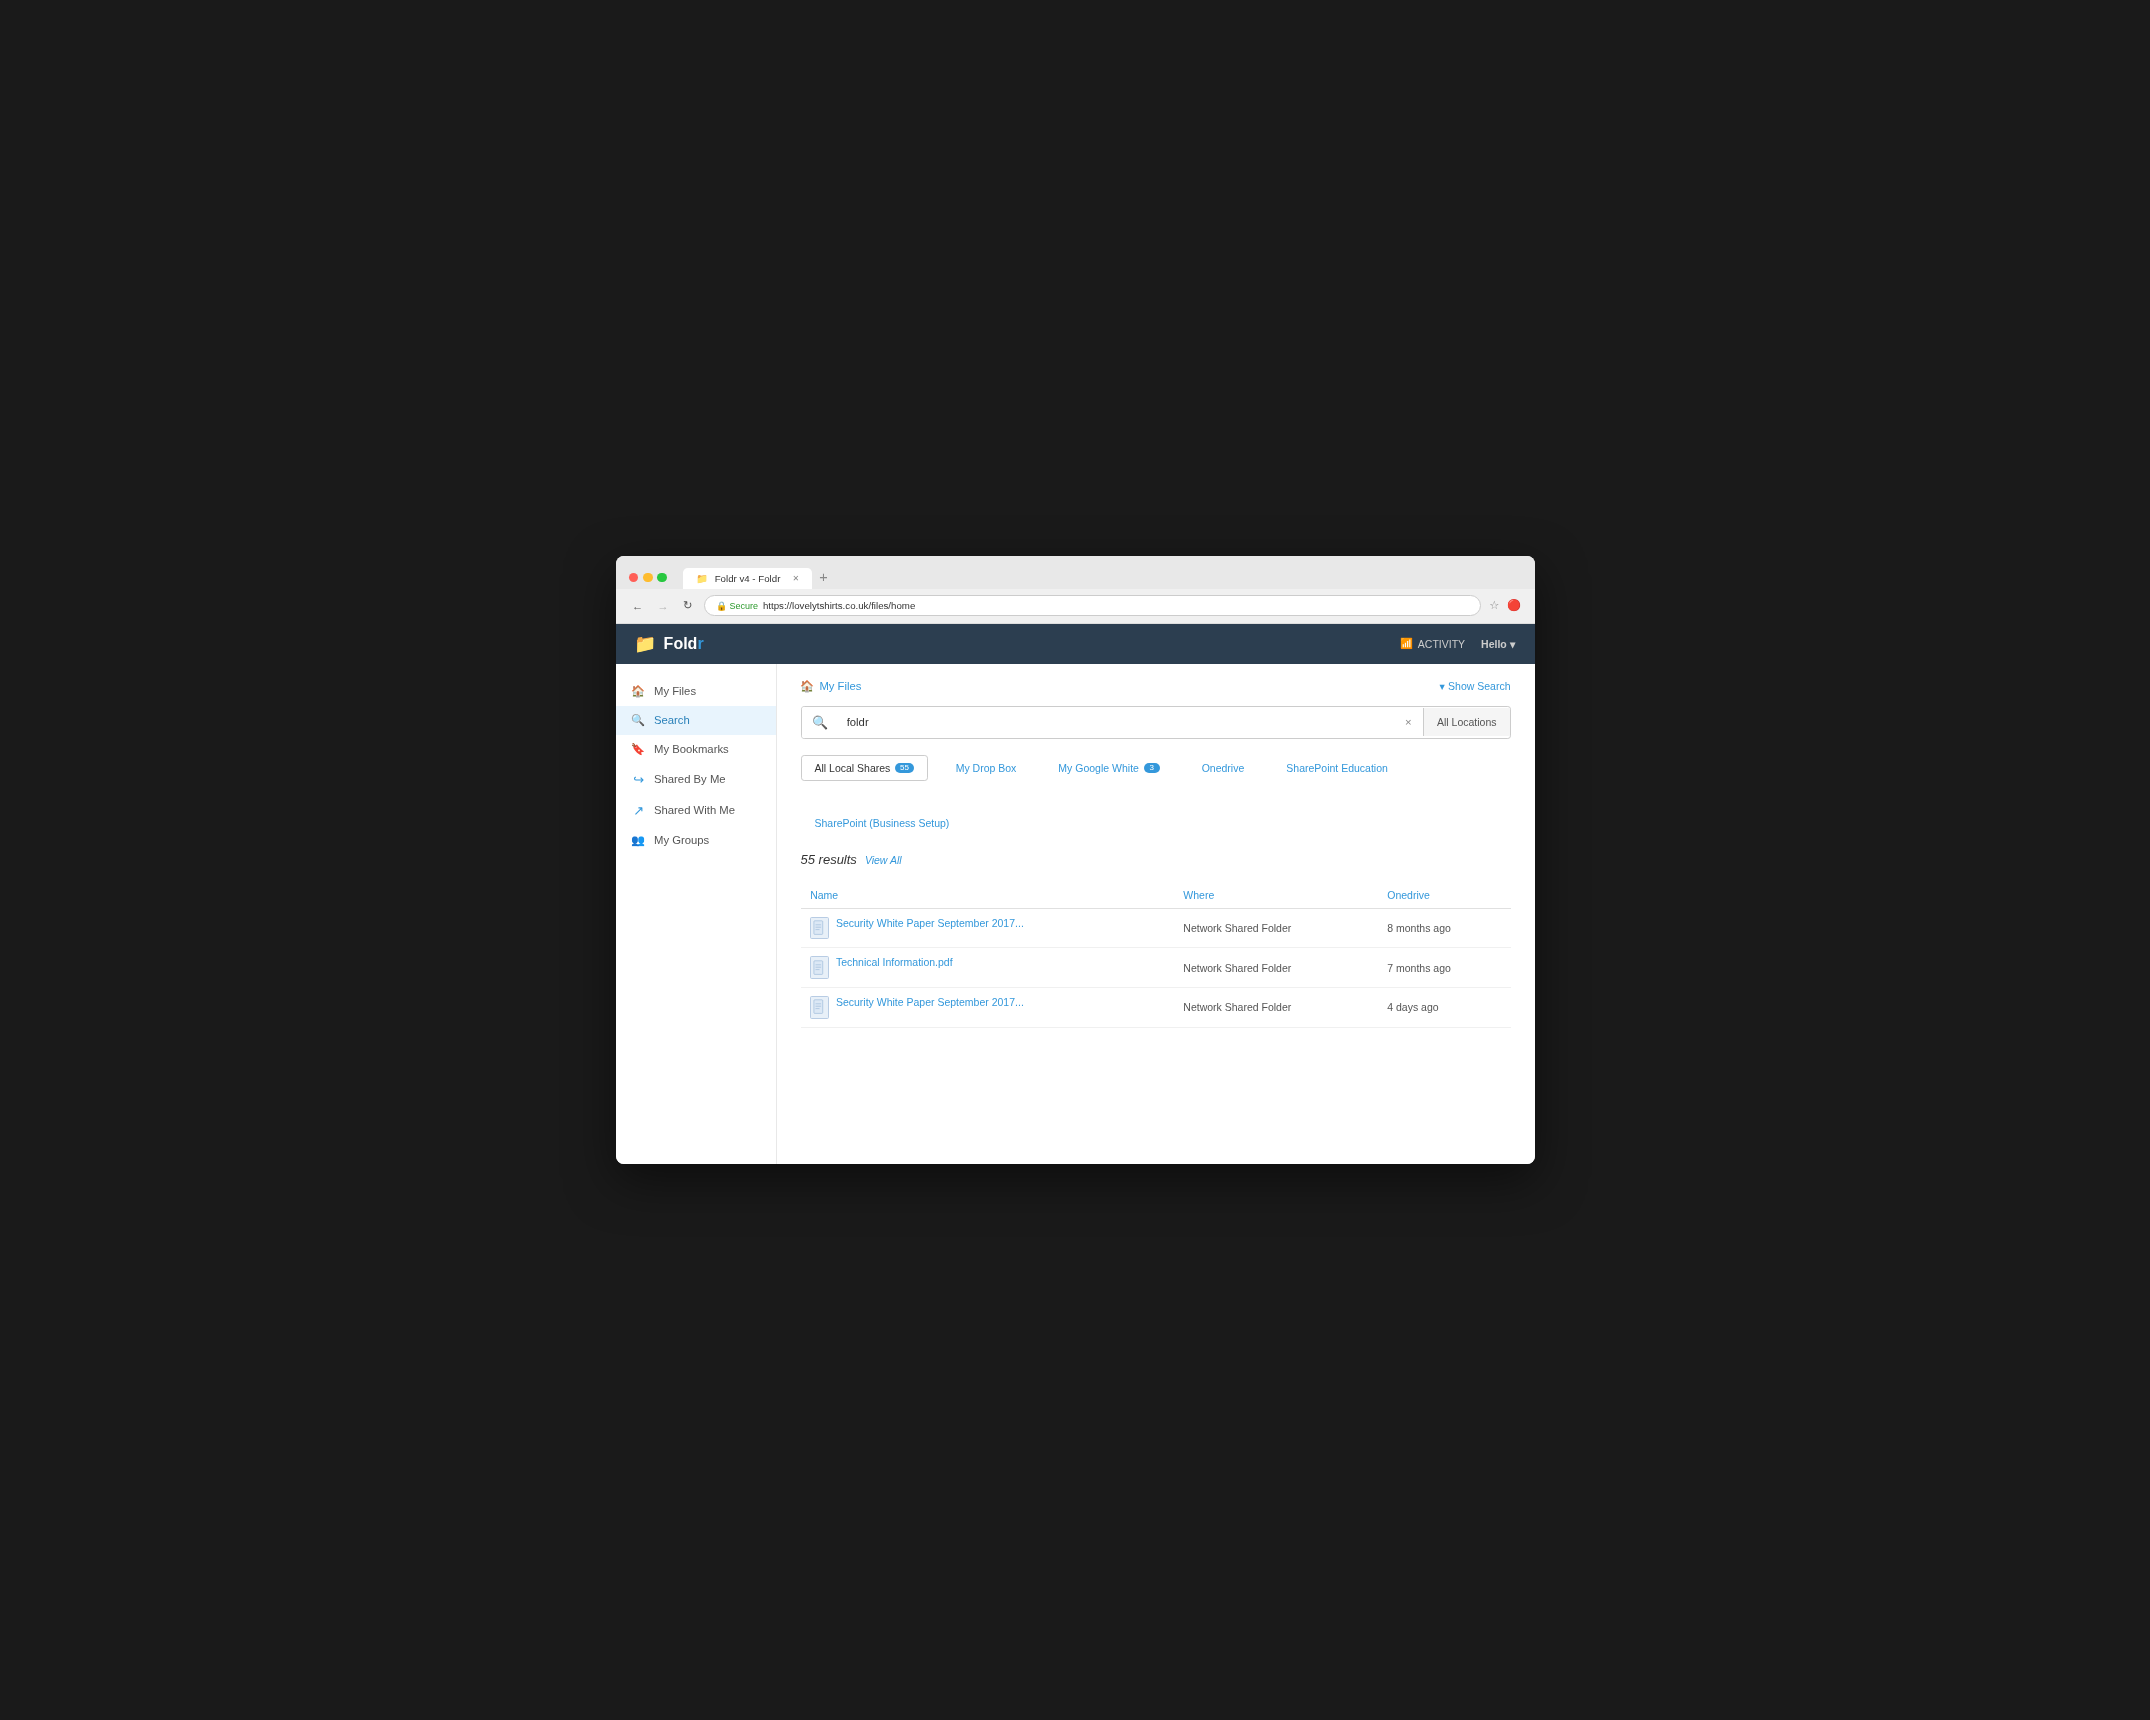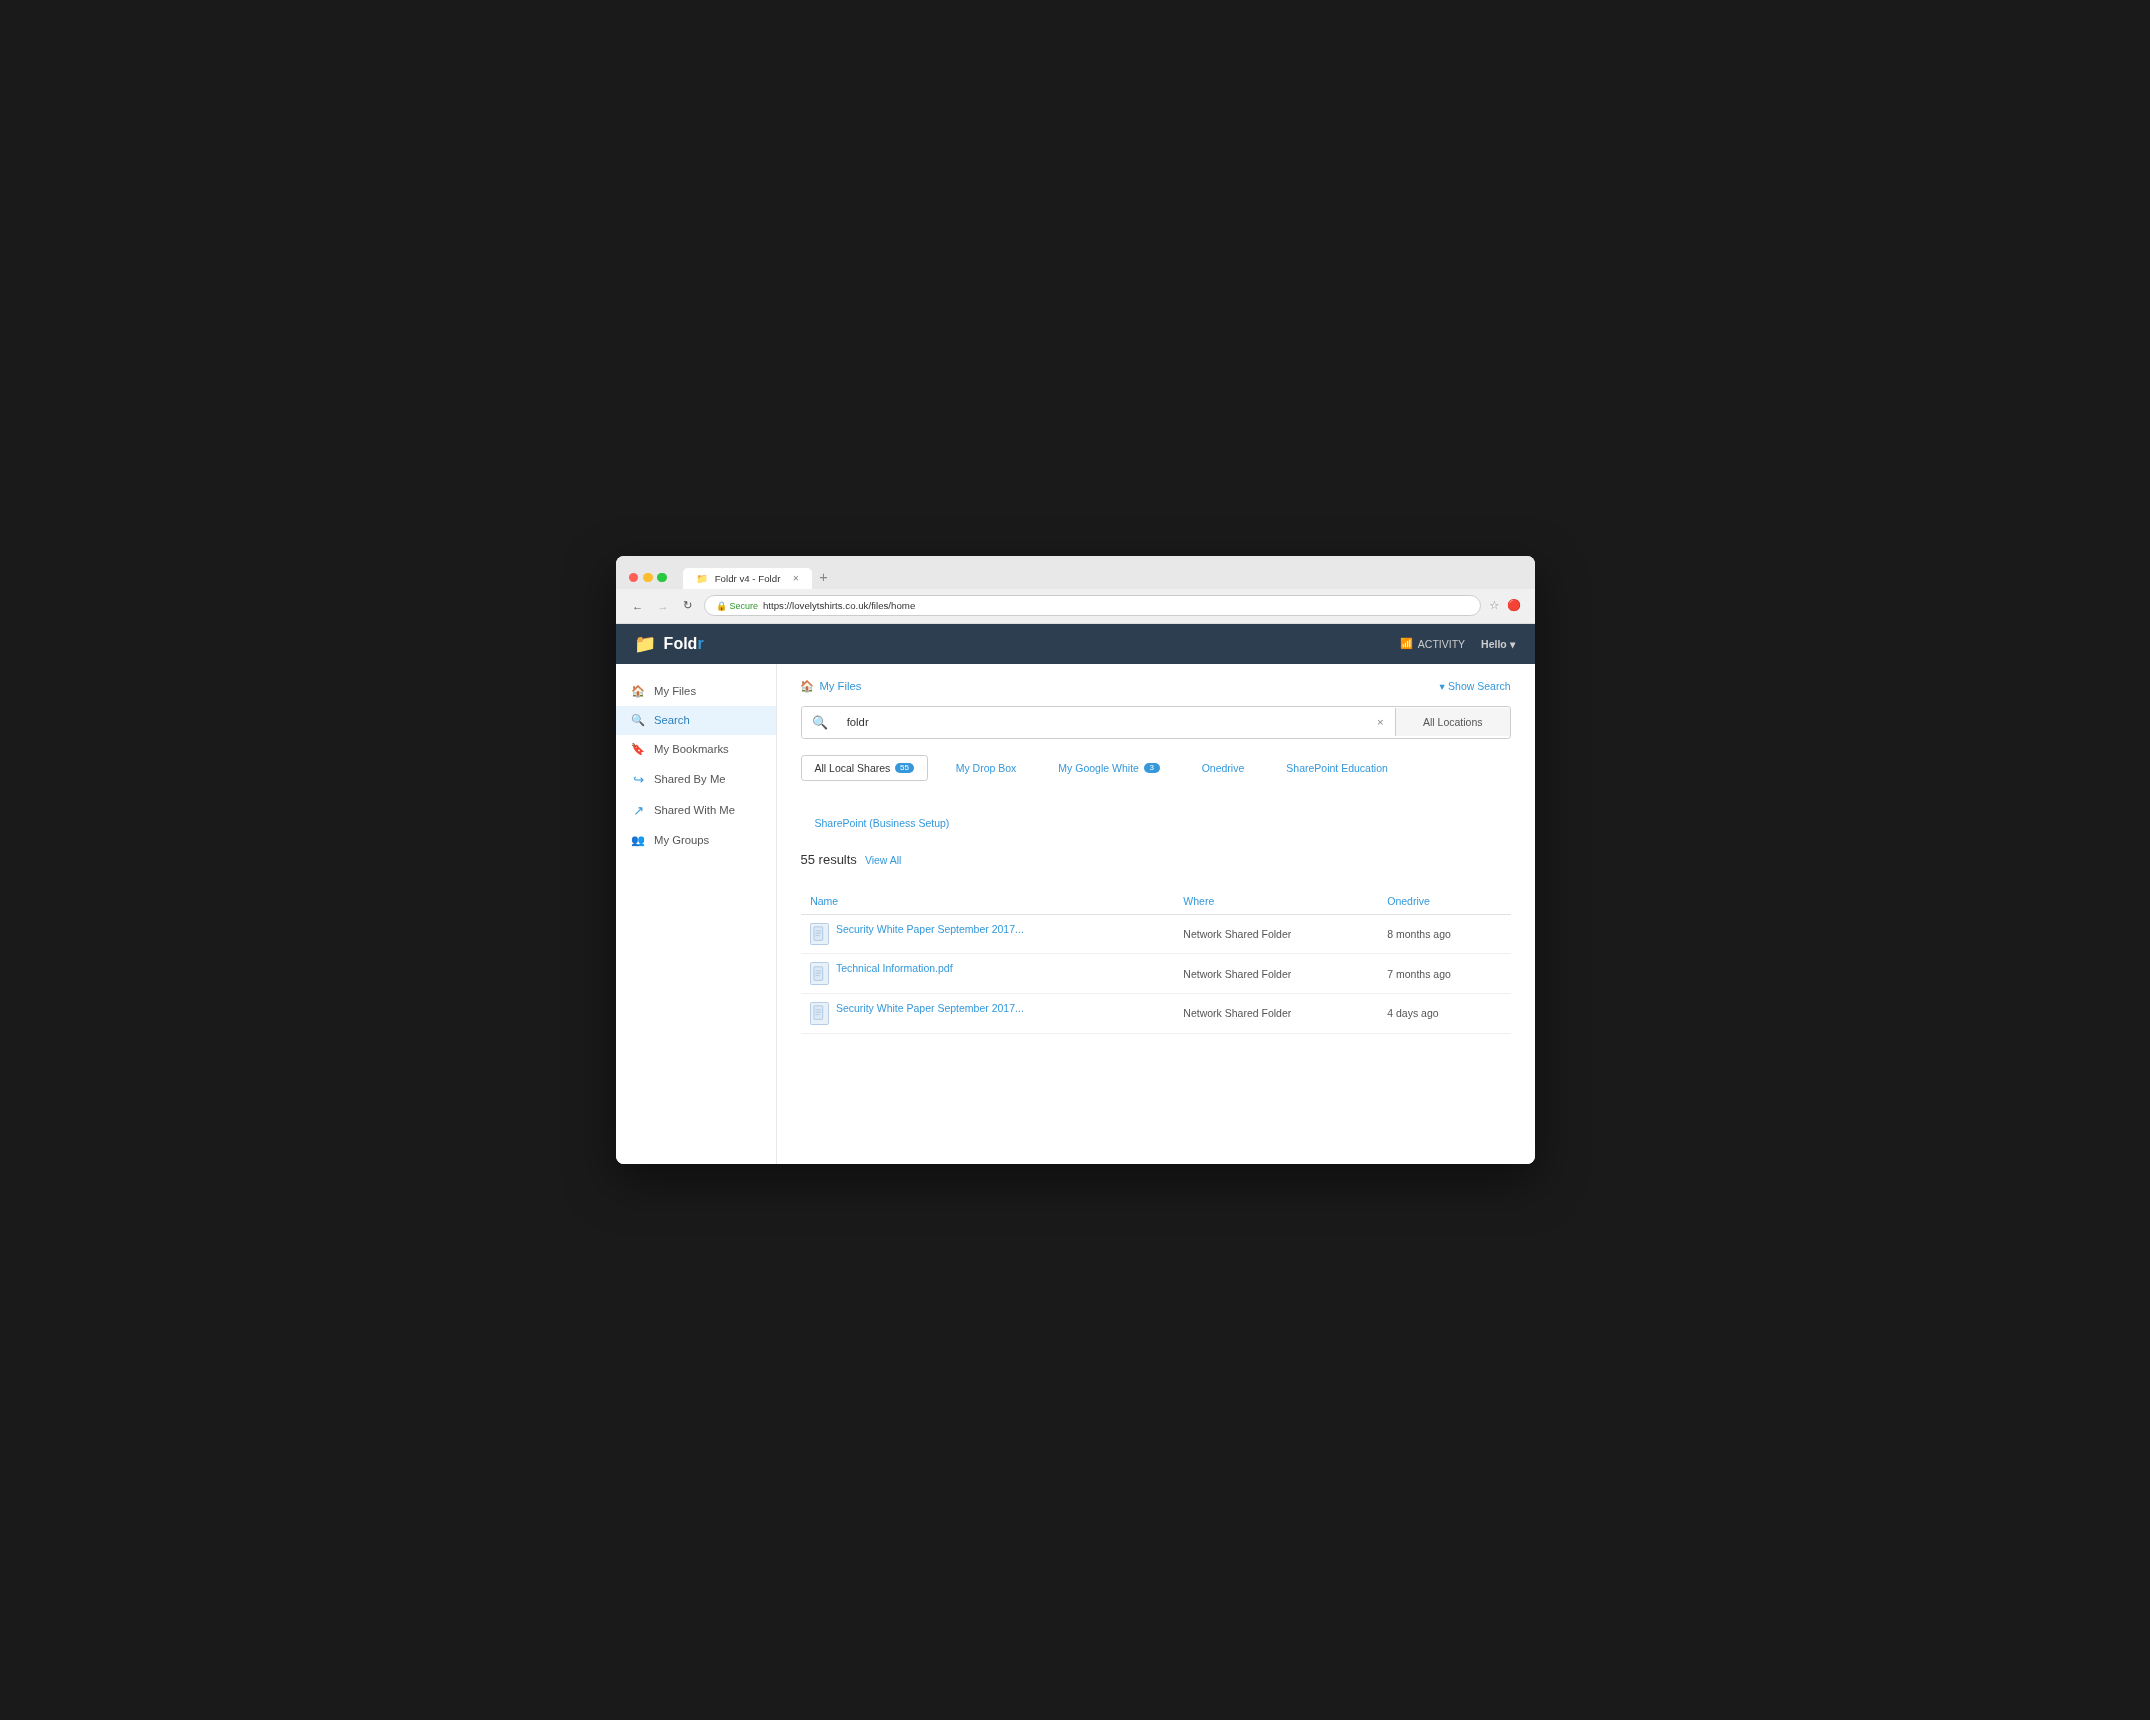--- a/index.html
+++ b/index.html
@@ -177,21 +177,21 @@
       flex: 1; border: none; outline: none;
       font-size: 11.3px; padding: 8px 6.4px;
       color: #333;
     }
     .search-clear-btn {
       background: #fff; border: none; padding: 8px 11.3px;
       color: #888; cursor: pointer; font-size: 11.3px;
     }
     .search-location-btn {
       background: #f5f5f5; border: none; border-left: 0.8px solid #ccc;
-      padding: 8px 27px; font-size: 10.5px; color: #555; cursor: pointer;
+      padding: 8px 13px; font-size: 10.5px; color: #555; cursor: pointer;
       white-space: nowrap;
     }
 
     
     .search-tabs {
       display: flex; align-items: center; gap: 14px;
       margin-bottom: 16px;
       flex-wrap: wrap;
     }
     .stab {
@@ -205,21 +205,22 @@
     }
     .stab .badge {
       background: #3498db; color: #fff;
       font-size: 8px; border-radius: 8px;
       padding: 0.8px 4.8px; min-width: 16px; text-align: center;
     }
 
     
     .results-header {
       display: flex; align-items: center; gap: 8px;
-      margin-bottom: 22px;
+      margin-bottom: 16px;
+      font-style: italic;
     }
     .results-count { font-size: 13px; color: #333; font-weight: 500; }
     .view-all-link { color: #3498db; font-size: 10.5px; cursor: pointer; }
 
     
     .results-table { width: 100%; border-collapse: collapse; }
     .results-table th {
       text-align: left; padding: 6.4px 9.7px;
       font-size: 10.5px; color: #3498db; font-weight: 500;
       border-bottom: 0.8px solid #e0e0e0;

